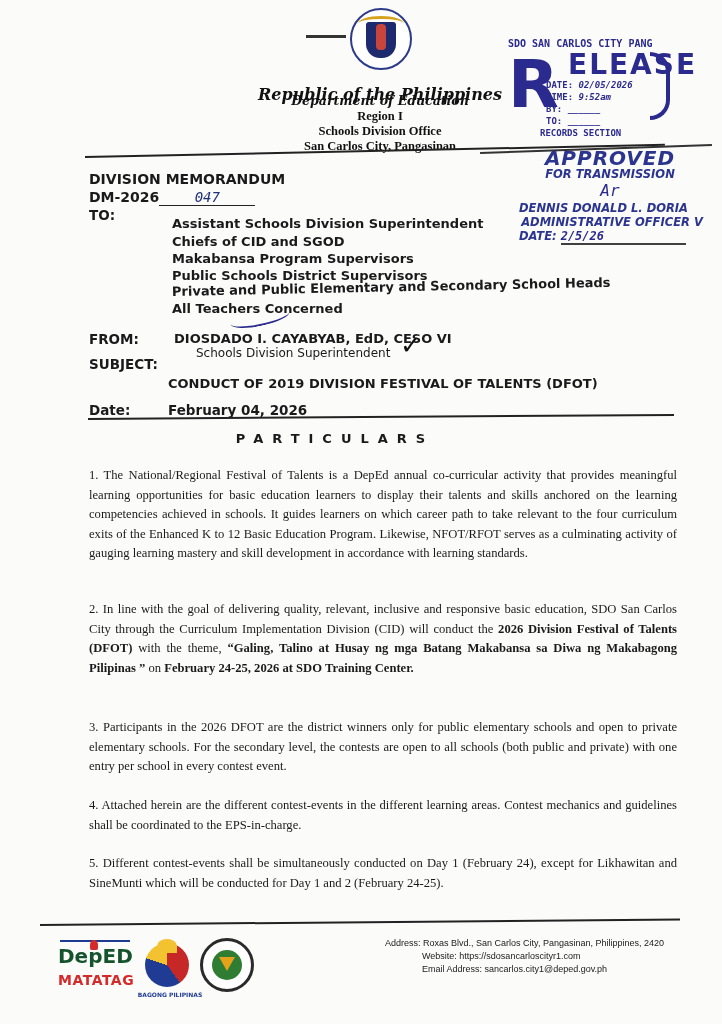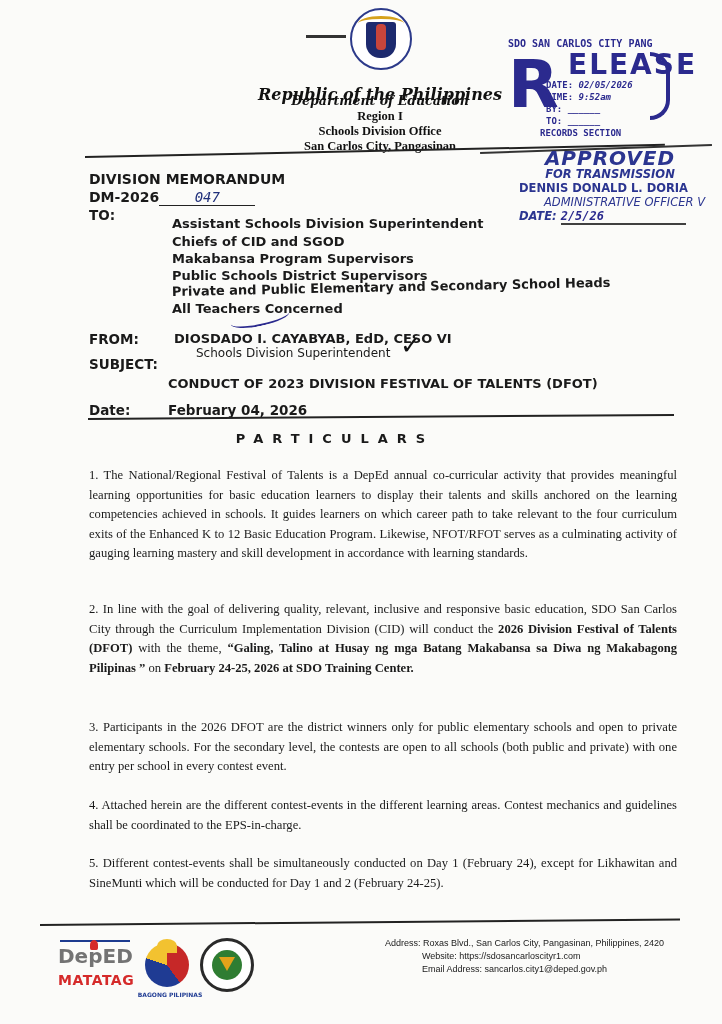--- a/index.html
+++ b/index.html
@@ -31,22 +31,22 @@
   .stamp-released .R { position:absolute; left:8px; top:14px; font-size:66px; font-weight:bold; line-height:66px; font-family:"DejaVu Sans", sans-serif; }
   .stamp-released .word { position:absolute; left:44px; top:10px; font-size:28px; font-weight:bold; letter-spacing:2px; font-family:"DejaVu Sans", sans-serif;margin-left:24px; }
   .stamp-released .row { position:absolute; left:46px; font-size:9px; font-weight:bold; }
   .stamp-released .D { position:absolute; left:150px; top:14px; width:16px; height:60px; border:4px solid #2b2a8e; border-left:none; border-radius:0 20px 20px 0; }
   .hand { font-family:"DejaVu Sans Mono", monospace; color:#2b2a8e; font-style:italic; }
 
   .stamp-approved { left:515px; top:146px; width:190px; color:#2b3590; text-align:center; font-family:"DejaVu Sans", sans-serif; }
   .stamp-approved .a1 { font-size:20px; font-weight:bold; font-style:italic; letter-spacing:1px; }
   .stamp-approved .a2 { font-size:11.5px; font-weight:bold; font-style:italic; margin-top:-3px; }
   .stamp-approved .sig { font-size:16px; font-style:italic; height:20px; }
-  .stamp-approved .a3 { font-size:11.5px; font-weight:bold; text-align:left; padding-left:4px; }
-  .stamp-approved .a4 { font-size:11.5px; font-weight:normal; font-style:italic; text-align:right; padding-left:4px; }
+  .stamp-approved .a3 { font-size:11.5px; font-weight:bold; font-style:italic; text-align:left; padding-left:4px; }
+  .stamp-approved .a4 { font-size:11.5px; font-weight:bold; font-style:italic; text-align:center; padding-left:4px; }
   .stamp-approved .a5 { font-size:11.5px; font-weight:bold; font-style:italic; text-align:left; padding-left:4px; }
   .stamp-approved .a5 .ul { display:inline-block; width:125px; border-bottom:2px solid #404040; font-size:12px; }
   .approved-line { left:480px; top:148px; width:232px; height:1.5px; background:#333; transform:rotate(-2deg); }
 
   
   .memo { font-family:"DejaVu Sans", sans-serif; font-weight:bold; font-size:13.5px; color:#1a1a1a; }
   .lbl { left:89px; }
   .val { left:172px; }
   .dm-ul { display:inline-block; width:96px; border-bottom:1.5px solid #222; font-family:"DejaVu Sans Mono", monospace; font-style:italic; font-weight:normal; color:#1f2f7a; text-align:center; }
   .to-item { left:172px; font-size:13px; }
@@ -56,21 +56,21 @@
   .date-rule { left:88px; top:418px; width:586px; height:2px; background:#222; transform:rotate(-0.4deg); transform-origin:left; }
   .particulars { left:0; width:670px; top:431px; text-align:center; font-weight:bold; font-size:13px; letter-spacing:9px; }
 
   
   .para { left:89px; width:588px; font-family:Liberation Serif, serif; font-size:12.6px; line-height:19.5px; text-align:justify; color:#1a1a1a; }
   .para b { font-weight:bold; }
 
   
   .foot-rule { left:40px; top:924px; width:640px; height:2px; background:#222; transform:rotate(-0.5deg); transform-origin:left; }
   .logo-deped { left:58px; top:940px; width:76px; height:62px; }
-  .logo-deped .dep { position:absolute; left:0; top:4px; font-size:20px; font-weight:bold; color:#737373; font-family:"DejaVu Sans", sans-serif; }
+  .logo-deped .dep { position:absolute; left:0; top:4px; font-size:20px; font-weight:bold; color:#14532d; font-family:"DejaVu Sans", sans-serif; }
   .logo-deped .flame { position:absolute; left:32px; top:0px; width:8px; height:10px; background:#d52a2a; border-radius:50% 50% 20% 20%; }
   .logo-deped .mat { position:absolute; left:0; top:32px; font-size:14px; font-weight:bold; color:#d52a2a; letter-spacing:0.5px; }
   .logo-deped .rule { position:absolute; left:2px; top:0; width:70px; height:2px; background:#1d3b8f; }
   .logo-bp { left:135px; top:935px; width:70px; height:70px; }
   .logo-bp .circ { position:absolute; left:10px; top:8px; width:44px; height:44px; border-radius:50%;
     background:conic-gradient(#c62828 0 40%, #1f3b93 40% 80%, #f2c230 80% 100%); }
   .logo-bp .sun { position:absolute; left:22px; top:4px; width:20px; height:14px; background:#f2c230; border-radius:50% 50% 0 0; }
   .logo-bp .txt { position:absolute; left:0; top:56px; width:70px; text-align:center; font-size:6px; font-weight:bold; color:#1f3b93; }
   .logo-sdo { left:200px; top:938px; width:54px; height:54px; border-radius:50%; border:3px solid #2a2a2a; box-sizing:border-box; background:#fff; }
   .logo-sdo .in { position:absolute; left:9px; top:9px; width:30px; height:30px; border-radius:50%; background:#2f7d32; }
@@ -102,20 +102,21 @@
   <div class="row" style="top:54px"><span>TIME:</span> <span class="hand">9:52am</span></div>
   <div class="row" style="top:66px"><span>BY:</span> ______</div>
   <div class="row" style="top:78px"><span>TO:</span> ______</div>
   <div class="row" style="top:90px; left:40px">RECORDS SECTION</div>
 </div>
 
 <div class="abs approved-line"></div>
 <div class="abs stamp-approved">
   <div class="a1">APPROVED</div>
   <div class="a2">FOR TRANSMISSION</div>
+  <div class="sig hand">Ar</div>
   <div class="a3">DENNIS DONALD L. DORIA</div>
   <div class="a4">ADMINISTRATIVE OFFICER V</div>
   <div class="a5"><span>DATE:</span> <span class="ul hand">2/5/26</span></div>
 </div>
 
 <div class="abs memo lbl" style="top:171px; font-size:14px">DIVISION MEMORANDUM</div>
 <div class="abs memo lbl" style="top:189px; font-size:14px">
   <span>DM-2026</span><span class="dm-ul">047</span>
 </div>
 <div class="abs memo lbl" style="top:207px">TO:</div>
@@ -126,21 +127,21 @@
 <div class="abs memo to-item" style="top:284px; transform:rotate(-1.2deg); transform-origin:left">Private and Public Elementary and Secondary School Heads</div>
 <div class="abs memo to-item" style="top:301px">All Teachers Concerned</div>
 
 <div class="abs sig-scribble"></div>
 <div class="abs memo lbl" style="top:331px">FROM:</div>
 <div class="abs memo val" style="top:331px; left:174px; font-size:13px">DIOSDADO I. CAYABYAB, EdD, CESO VI</div>
 <div class="abs subtitle-sds">Schools Division Superintendent</div>
 <div class="abs checkmark">✓</div>
 
 <div class="abs memo lbl" style="top:356px">SUBJECT:</div>
-<div class="abs memo val" style="top:376px; left:168px; font-size:13px">CONDUCT OF 2023 DIVISION FESTIVAL OF TALENTS (DFOT)</div>
+<div class="abs memo val" style="top:376px; left:168px; font-size:13px">CONDUCT OF 2019 DIVISION FESTIVAL OF TALENTS (DFOT)</div>
 <div class="abs memo lbl" style="top:402px">Date:</div>
 <div class="abs memo val" style="top:402px; left:168px">February 04, 2026</div>
 <div class="abs date-rule"></div>
 
 <div class="abs particulars memo">PARTICULARS</div>
 
 <div class="abs para" style="top:466px">1. The National/Regional Festival of Talents is a DepEd annual co-curricular activity that provides meaningful learning opportunities for basic education learners to display their talents and skills anchored on the learning competencies achieved in schools. It guides learners on which career path to take relevant to the four curriculum exits of the Enhanced K to 12 Basic Education Program. Likewise, NFOT/RFOT serves as a culminating activity of gauging learning mastery and skill development in accordance with learning standards.</div>
 
 <div class="abs para" style="top:600px">
   <span>2. In line with the goal of delivering quality, relevant, inclusive and responsive basic education, SDO San Carlos City through the Curriculum Implementation Division (CID) will conduct the </span><b>2026 Division Festival of Talents (DFOT)</b><span> with the theme, </span><b>“Galing, Talino at Husay ng mga Batang Makabansa sa Diwa ng Makabagong Pilipinas ”</b><span> on </span><b>February 24-25, 2026 at SDO Training Center.</b>

